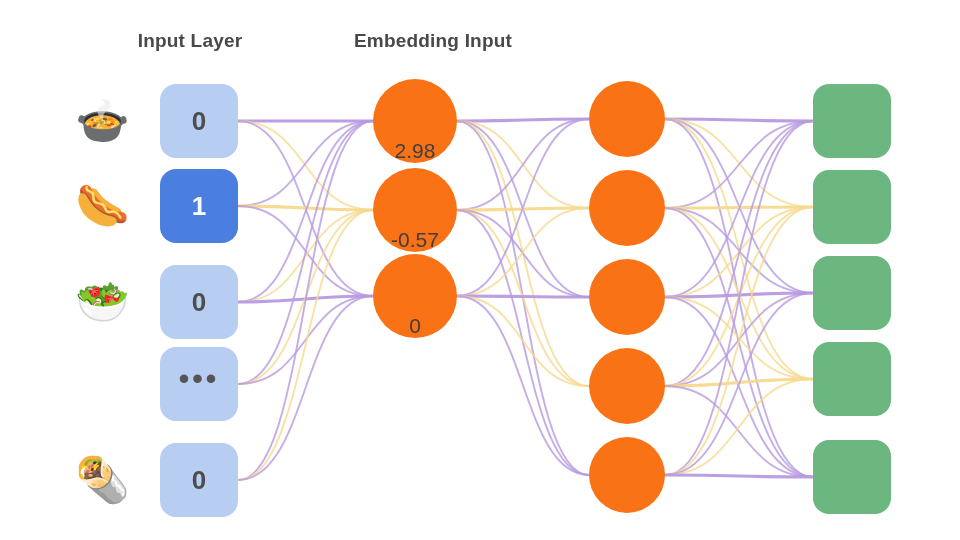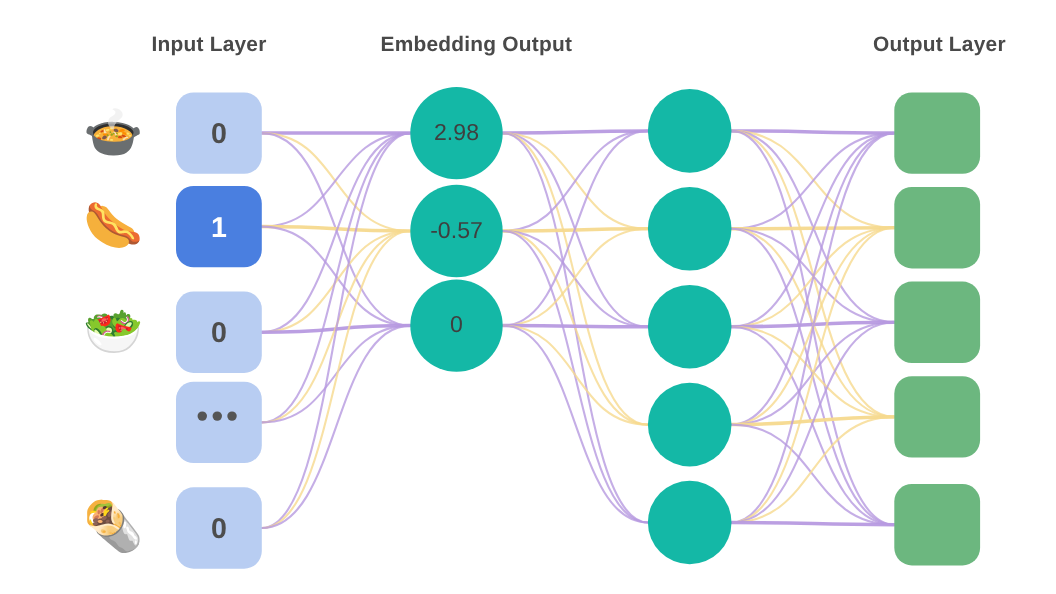--- a/index.html
+++ b/index.html
@@ -79,23 +79,23 @@
     letter-spacing: 3px;
     color: #555555;
     padding-bottom: 10px;
     box-sizing: border-box;
   }
 
   
   .node-circle {
     position: absolute;
     border-radius: 50%;
-    background: #14b8a6;
+    background: #f97316;
     display: flex;
-    align-items: center;
+    align-items: flex-end;
     justify-content: center;
     font-family: "Liberation Sans", sans-serif;
     font-size: 21px;
     color: #3f3f3f;
   }
   .embed-node { width: 84px; height: 84px; }
   .hidden-node { width: 76px; height: 76px; }
 
   
   .output-box {
@@ -163,22 +163,21 @@
       <path d="M 665 386 C 741.96 386, 736.04 379, 813 379" fill="none" stroke="#f6d98e" stroke-width="3.2" stroke-linecap="round" opacity="0.95"></path>
       <path d="M 665 386 C 741.96 386, 736.04 477, 813 477" fill="none" stroke="#b79ae0" stroke-width="1.9" stroke-linecap="round" opacity="0.8"></path>
       <path d="M 665 475 C 741.96 475, 736.04 121, 813 121" fill="none" stroke="#b79ae0" stroke-width="1.9" stroke-linecap="round" opacity="0.8"></path>
       <path d="M 665 475 C 741.96 475, 736.04 207, 813 207" fill="none" stroke="#f6d98e" stroke-width="1.9" stroke-linecap="round" opacity="0.8"></path>
       <path d="M 665 475 C 741.96 475, 736.04 293, 813 293" fill="none" stroke="#b79ae0" stroke-width="1.9" stroke-linecap="round" opacity="0.8"></path>
       <path d="M 665 475 C 741.96 475, 736.04 379, 813 379" fill="none" stroke="#f6d98e" stroke-width="1.9" stroke-linecap="round" opacity="0.8"></path>
       <path d="M 665 475 C 741.96 475, 736.04 477, 813 477" fill="none" stroke="#b79ae0" stroke-width="3.2" stroke-linecap="round" opacity="0.95"></path>
     </svg>
 
   <div class="layer-title" id="title-input">Input Layer</div>
-  <div class="layer-title" id="title-embed">Embedding Output</div>
-  <div class="layer-title" id="title-output">Output Layer</div>
+  <div class="layer-title" id="title-embed">Embedding Input</div>
 
   <div id="layers">
       <div class="emoji-cell" style="left: 72px; top: 90px;">
         <span class="emoji-glyph">🍲</span>
       </div>
       <div class="input-box" style="left: 160px; top: 84px;">
         <span>0</span>
       </div>
       <div class="emoji-cell" style="left: 72px; top: 175px;">
         <span class="emoji-glyph">🌭</span>

